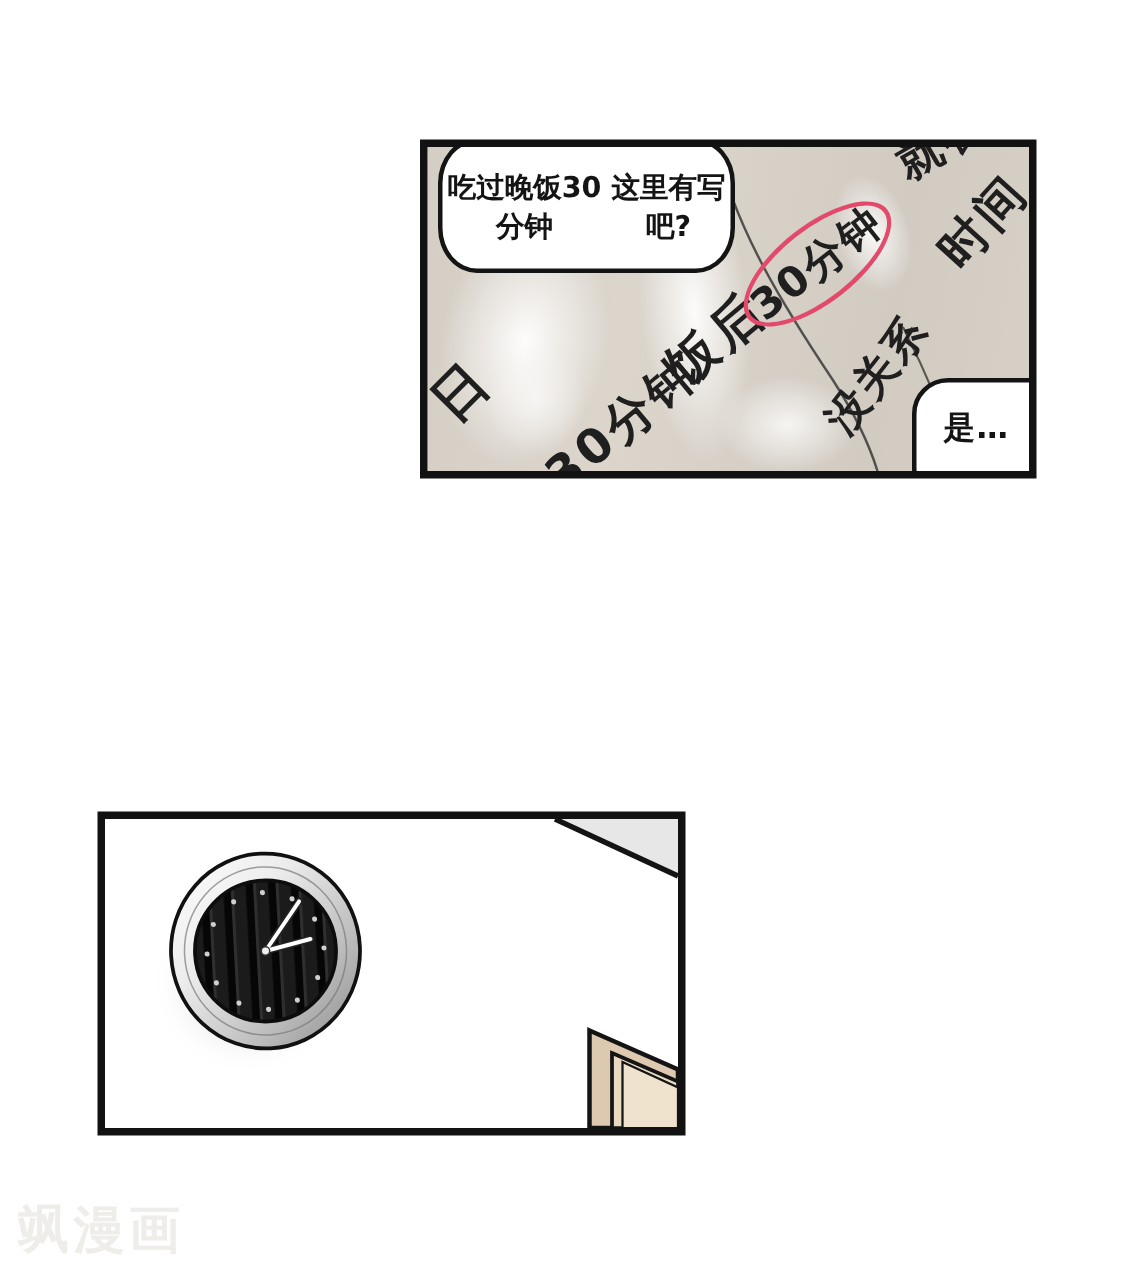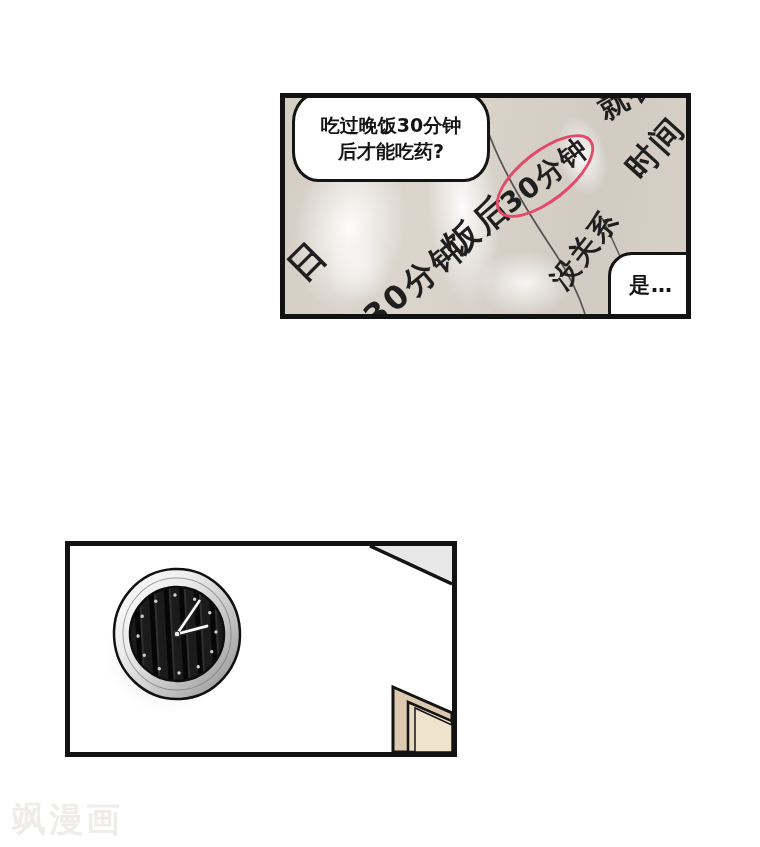--- a/index.html
+++ b/index.html
@@ -49,21 +49,21 @@
   }
   .bubble {
     position:absolute;
     background:#ffffff;
     border:3px solid #141414;
     color:#141414;
   }
   #question-bubble {
     left:7px; top:-6px; width:198px; height:90px;
     border-radius:26px / 30px;
-    display:flex; flex-direction:column; justify-content:center; align-items:center;
+    display:flex; flex-direction:row; justify-content:center; align-items:center;
     padding-top:4px;
     font-size:19px; font-weight:bold; line-height:1.35; letter-spacing:0px;
     text-align:center;
   }
   #reply-bubble {
     left:323px; top:154px; width:112px; height:84px;
     border-radius:24px;
     font-size:21px; font-weight:bold;
     padding:16px 0 0 18px; letter-spacing:1px;
   }
@@ -108,21 +108,21 @@
   <div class="paper-text" style="left:193px; top:128px; font-size:34px; letter-spacing:4px; transform:translate(-50%,-50%) rotate(-40deg);">饭后</div>
   <div class="paper-text" style="left:260px; top:78px; font-size:28px; letter-spacing:2px; transform:translate(-50%,-50%) rotate(-38deg);">30分钟</div>
   <div class="paper-text" style="left:300px; top:152px; font-size:28px; letter-spacing:2px; transform:translate(-50%,-50%) rotate(-52deg);">没关系</div>
   <div class="paper-text" style="left:371px; top:50px; font-size:32px; letter-spacing:3px; transform:translate(-50%,-50%) rotate(-48deg);">时间</div>
   <div class="paper-text" style="left:343px; top:-2px; font-size:30px; letter-spacing:2px; transform:translate(-50%,-50%) rotate(-30deg);">就餐</div>
 
   <div id="red-circle"></div>
 
   <div id="question-bubble" class="bubble">
     <div>吃过晚饭30分钟</div>
-    <div>后才能吃药?</div>
+    <div>这里有写吧?</div>
   </div>
   <div id="reply-bubble" class="bubble">
     <span>是…</span>
   </div>
 </div>
 
 <div id="panel2" class="panel">
 
   <div id="clock-shadow"></div>
 

